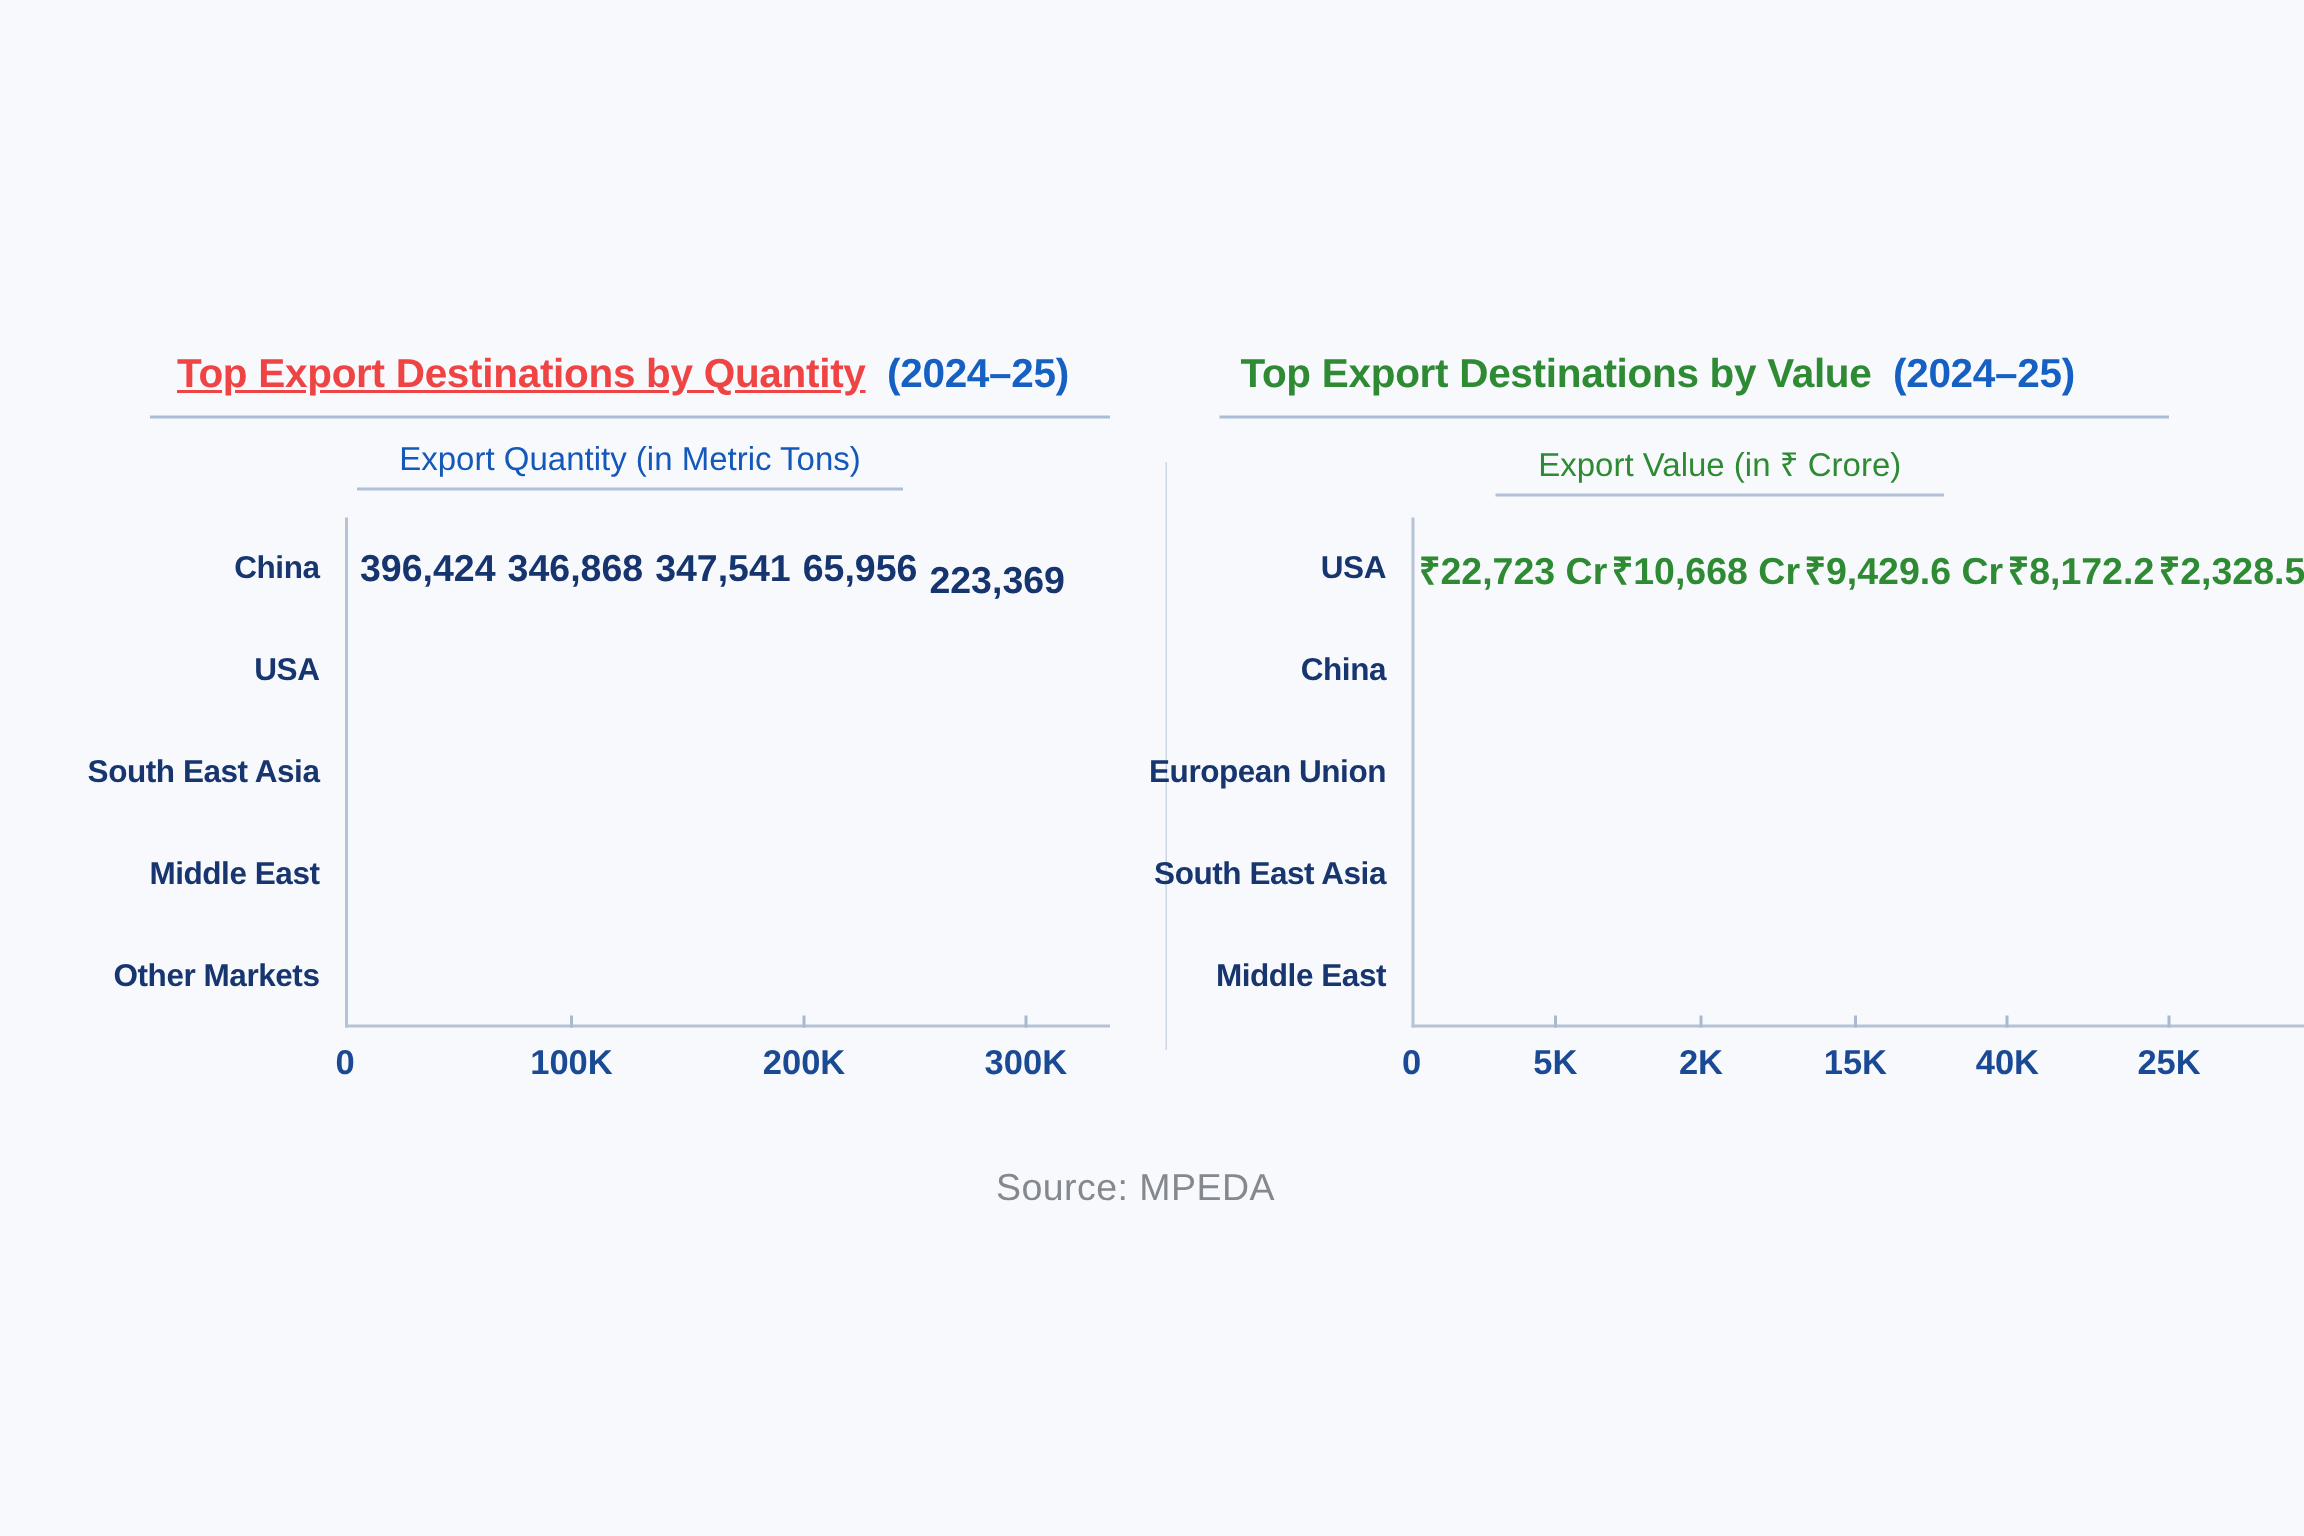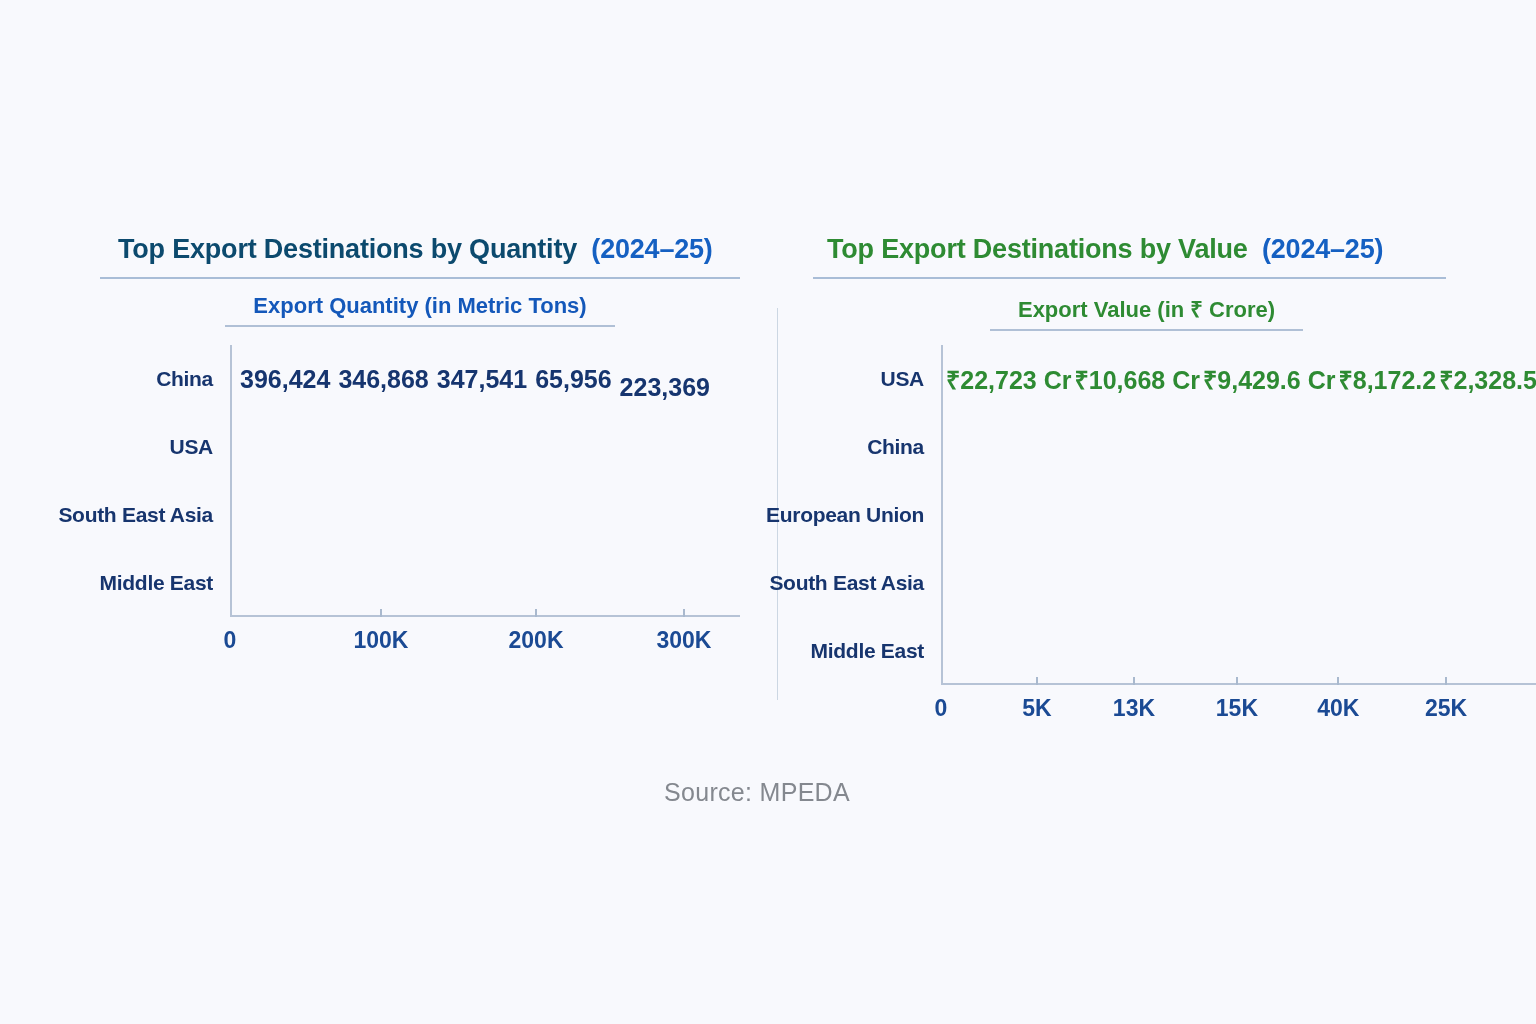--- a/index.html
+++ b/index.html
@@ -22,21 +22,21 @@
     padding-left:18px;
   }
   .chart-1 .chart-title { padding-left:14px; }
   .t-year { margin-left:7px; }
 
   .title-rule { border-bottom:2px solid #a9bdd7; margin-top:12px; }
   .chart-1 .title-rule { width:633px; }
 
   .subtitle-row { text-align:center; margin-top:14px; height:46px; }
   .axis-title {
-    display:inline-block; font-size:22px; font-weight:bold;
+    display:inline-block; font-size:22px; font-weight:normal;
     padding:0 28px 6px 28px; border-bottom:2px solid #b0c0d6;
     white-space:nowrap;
   }
 
   .plot { display:flex; margin-top:6px; }
   .labels-col { width:130px; display:flex; flex-direction:column; }
   .chart-1 .labels-col { width:128px; }
   .label-cell {
     height:68px; display:flex; align-items:center; justify-content:flex-end;
     padding-right:17px; font-weight:bold; font-size:21px; color:#17356e;
@@ -71,33 +71,34 @@
     font-size:25px; color:#84888f; letter-spacing:0.3px;
   }
 </style>
 </head>
 <body>
 
 <div class="canvas">
 
   <section class="chart chart-0" style="--bar-color: #0a56b6;">
     <h2 class="chart-title">
-      <span class="t-main" style="color: #0c4a6e;">Top Export Destinations by Quantity</span>
+      <span class="t-main" style="color: #ef4444; text-decoration: underline;">Top Export Destinations by Quantity</span>
       <span class="t-year" style="color: rgb(21, 96, 194);">(2024–25)</span>
     </h2>
     <div class="title-rule"></div>
     <div class="subtitle-row">
       <span class="axis-title" style="color: rgb(20, 88, 186);">Export Quantity (in Metric Tons)</span>
     </div>
     <div class="plot">
       <div class="labels-col">
           <div class="label-cell">China</div>
           <div class="label-cell">USA</div>
           <div class="label-cell">South East Asia</div>
           <div class="label-cell">Middle East</div>
+          <div class="label-cell">Other Markets</div>
         </div>
       <div class="bars-col">
           <div class="bar-row">
             <div class="bar" style="width: 66.3%;"></div>
             <div class="value-label" style="color: rgb(22, 53, 111);">396,424</div>
           </div>
           <div class="bar-row">
             <div class="bar" style="width: 54.2%;"></div>
             <div class="value-label" style="color: rgb(22, 53, 111);">346,868</div>
           </div>
@@ -166,21 +167,21 @@
             <div class="bar" style="width: 19.7%;"></div>
             <div class="value-label" style="color: rgb(46, 139, 51);">₹2,328.5</div>
           </div>
         </div>
     </div>
     <div class="xaxis">
         <div class="tick-label" style="left: 0%;">0</div>
         <div class="tick-mark" style="left: 17.8%;"></div>
         <div class="tick-label" style="left: 17.8%;">5K</div>
         <div class="tick-mark" style="left: 35.8%;"></div>
-        <div class="tick-label" style="left: 35.8%;">13K</div>
+        <div class="tick-label" style="left: 35.8%;">2K</div>
         <div class="tick-mark" style="left: 54.9%;"></div>
         <div class="tick-label" style="left: 54.9%;">15K</div>
         <div class="tick-mark" style="left: 73.7%;"></div>
         <div class="tick-label" style="left: 73.7%;">40K</div>
         <div class="tick-mark" style="left: 93.7%;"></div>
         <div class="tick-label" style="left: 93.7%;">25K</div>
       </div>
   </section>
 
   <div class="source">Source: MPEDA</div>

